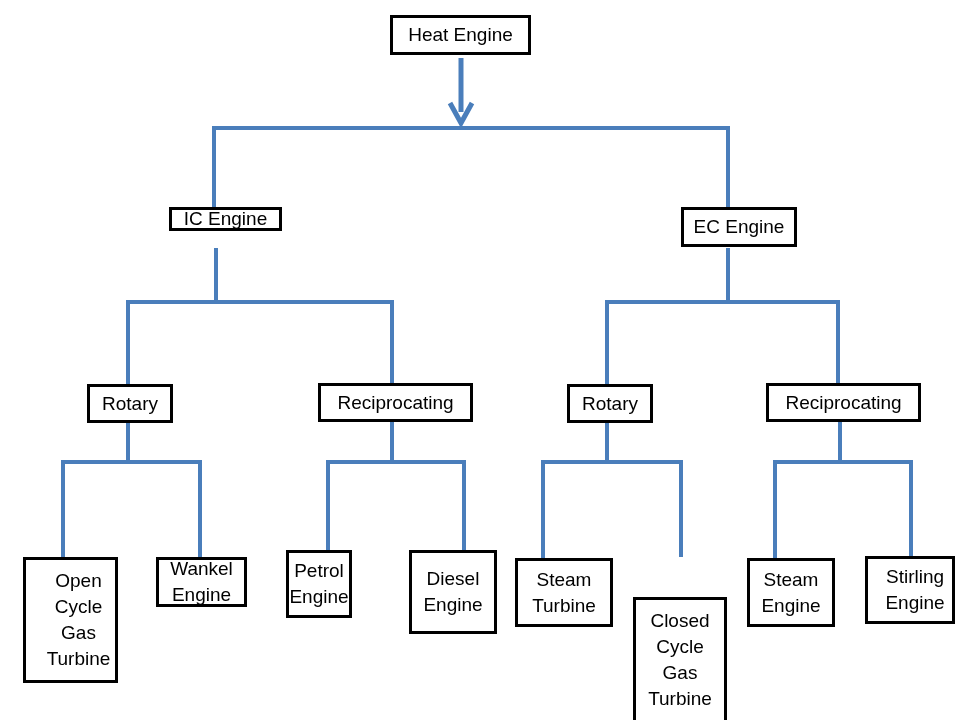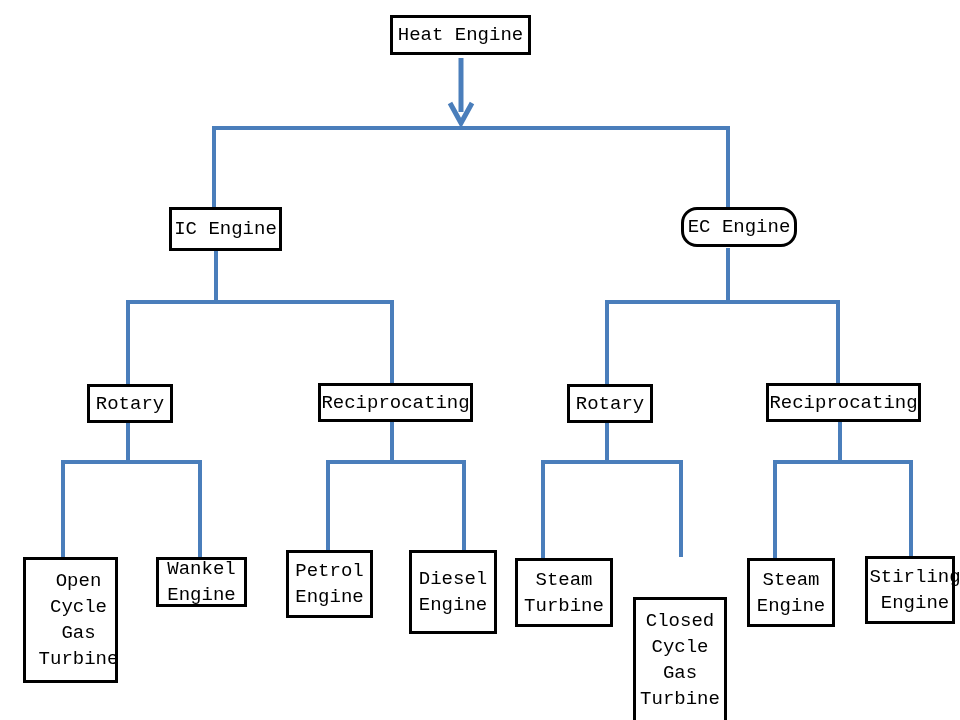--- a/index.html
+++ b/index.html
@@ -32,33 +32,32 @@
     display: flex;
     align-items: center;
     justify-content: center;
     text-align: center;
     border: 3px solid var(--box-border);
     background: var(--box-bg);
     color: var(--text);
     font-size: 19px;
     line-height: 26px;
     white-space: pre-line;
-    font-family: Liberation Mono, monospace;
   }
   
   #n-heat     { left: 390px; top: 15px;  width: 141px; height: 40px; }
-  #n-ic       { left: 169px; top: 207px; width: 113px; height: 44px; text-align: center; }
-  #n-ec       { left: 681px; top: 207px; width: 116px; height: 40px; border-radius: 16px; }
+  #n-ic       { left: 169px; top: 207px; width: 113px; height: 24px; text-align: center; }
+  #n-ec       { left: 681px; top: 207px; width: 116px; height: 40px; }
   #n-ic-rot   { left: 87px;  top: 384px; width: 86px;  height: 39px; }
   #n-ic-rec   { left: 318px; top: 383px; width: 155px; height: 39px; }
   #n-ec-rot   { left: 567px; top: 384px; width: 86px;  height: 39px; }
   #n-ec-rec   { left: 766px; top: 383px; width: 155px; height: 39px; }
   #n-ocgt     { left: 23px;  top: 557px; width: 95px;  height: 126px; padding-left: 16px; }
   #n-wankel   { left: 156px; top: 557px; width: 91px;  height: 50px; }
-  #n-petrol   { left: 286px; top: 550px; width: 87px;  height: 68px; }
+  #n-petrol   { left: 286px; top: 550px; width: 66px;  height: 68px; }
   #n-diesel   { left: 409px; top: 550px; width: 88px;  height: 84px; }
   #n-steamt   { left: 515px; top: 558px; width: 98px;  height: 69px; }
   #n-ccgt     { left: 633px; top: 557px; width: 94px;  height: 126px; margin-top: 40px; }
   #n-steame   { left: 747px; top: 558px; width: 88px;  height: 69px; }
   #n-stirling { left: 865px; top: 556px; width: 90px;  height: 68px; padding-left: 10px; }
 </style>
 </head>
 <body>
 
 <div class="canvas">

